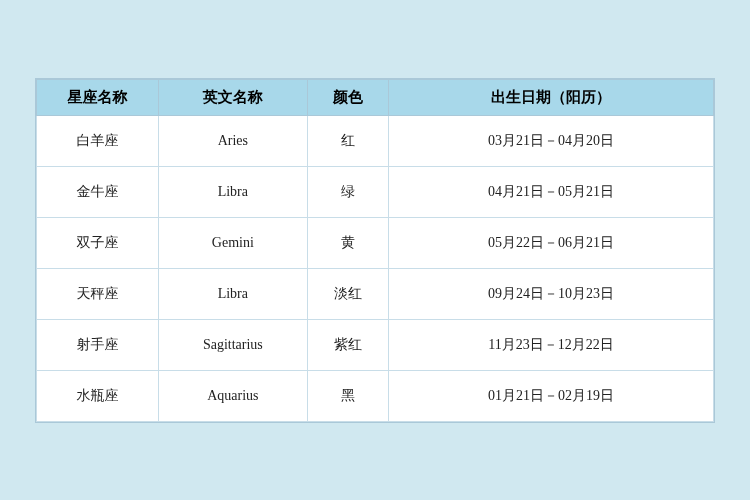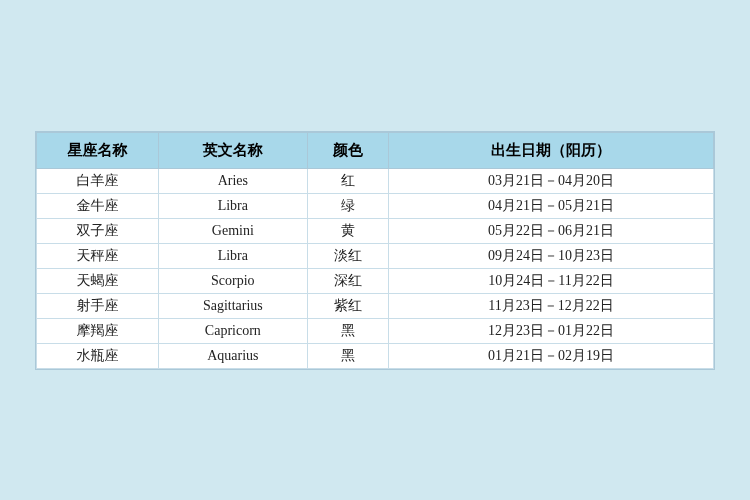--- a/index.html
+++ b/index.html
@@ -30,21 +30,21 @@
       border: 1px solid #aac8d8;
       text-align: center;
       font-weight: bold;
       color: #000;
       font-size: 15px;
     }
     tbody tr {
       background: #fff;
     }
     tbody td {
-      padding: 3px 10px;
+      padding: 16px 10px;
       border: 1px solid #c8dde8;
       text-align: center;
       color: #222;
       font-size: 14px;
     }
     .col-cn { width: 18%; }
     .col-en { width: 22%; }
     .col-color { width: 12%; margin-top: 36px; }
     .col-date { width: 48%; font-family: Liberation Serif, serif; }
   </style>
@@ -80,36 +80,24 @@
           <td>黄</td>
           <td>05月22日－06月21日</td>
         </tr>
         <tr>
           <td>天秤座</td>
           <td>Libra</td>
           <td>淡红</td>
           <td>09月24日－10月23日</td>
         </tr>
         <tr>
-          <td>天蝎座</td>
-          <td>Scorpio</td>
-          <td>深红</td>
-          <td>10月24日－11月22日</td>
-        </tr>
-        <tr>
           <td>射手座</td>
           <td>Sagittarius</td>
           <td>紫红</td>
           <td>11月23日－12月22日</td>
-        </tr>
-        <tr>
-          <td>摩羯座</td>
-          <td>Capricorn</td>
-          <td>黑</td>
-          <td>12月23日－01月22日</td>
         </tr>
         <tr>
           <td>水瓶座</td>
           <td>Aquarius</td>
           <td>黑</td>
           <td>01月21日－02月19日</td>
         </tr>
       </tbody>
   </table>
 </div>

